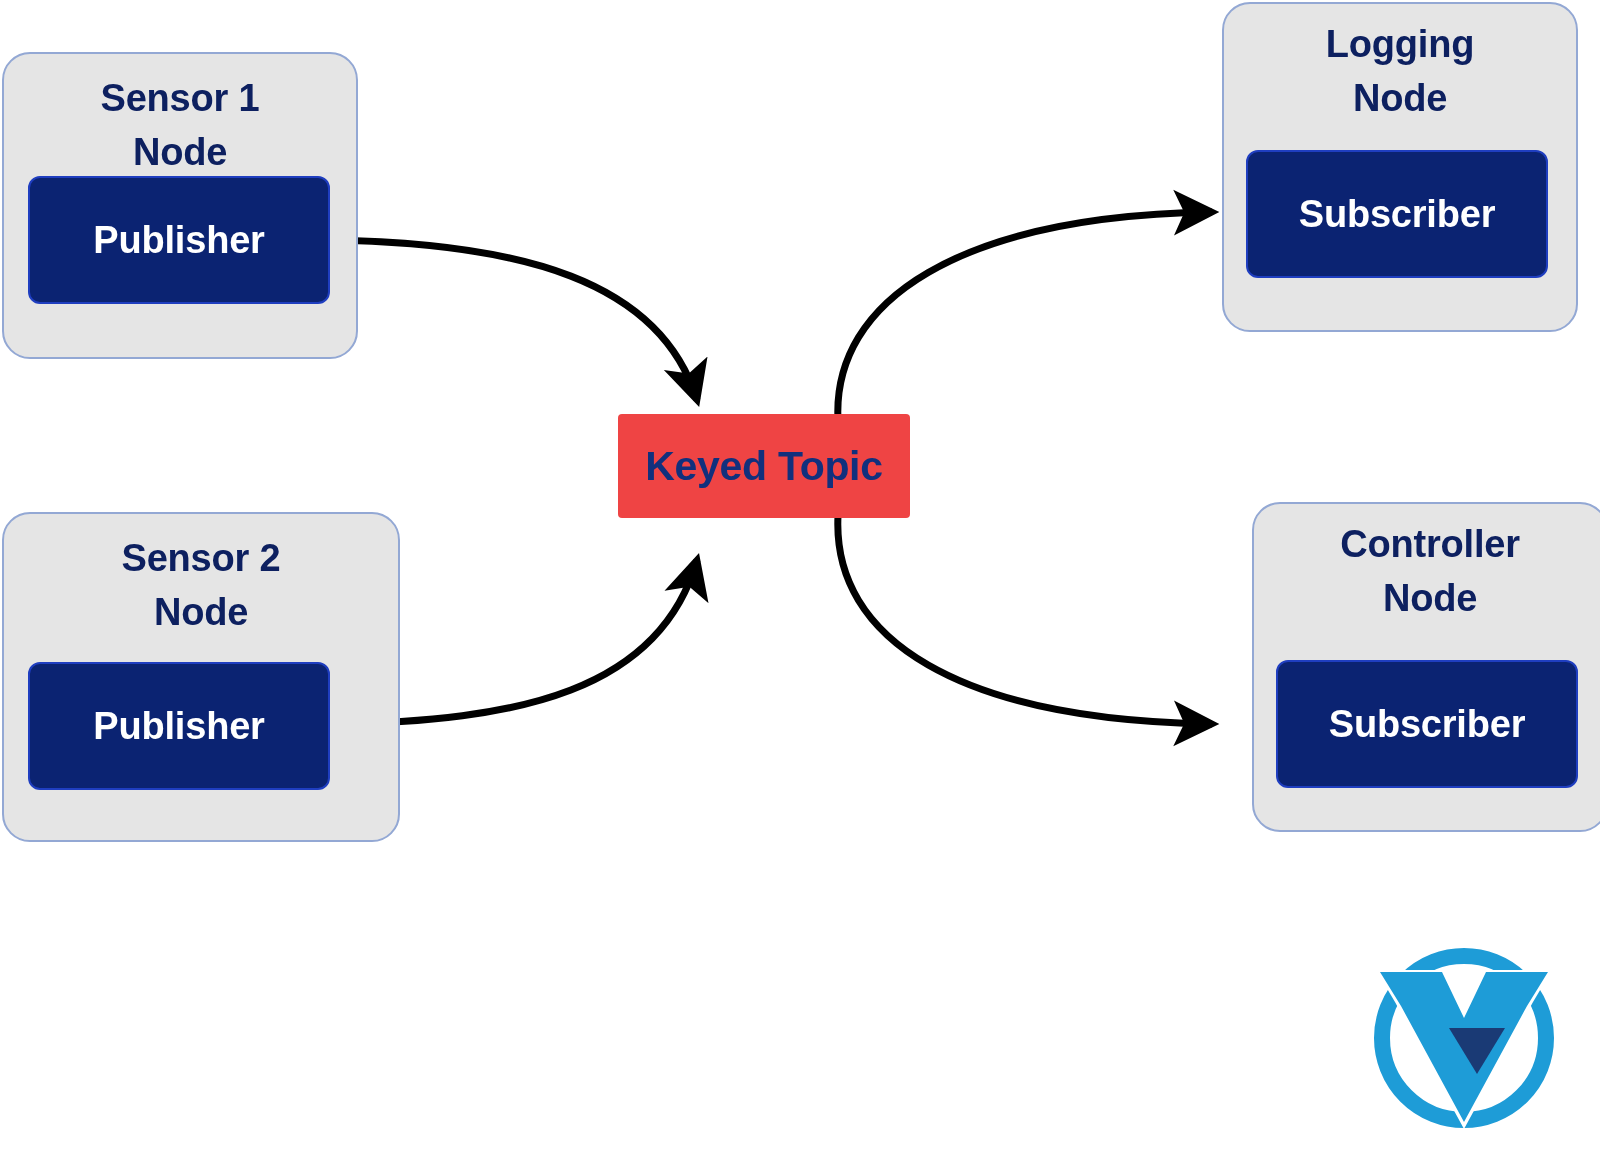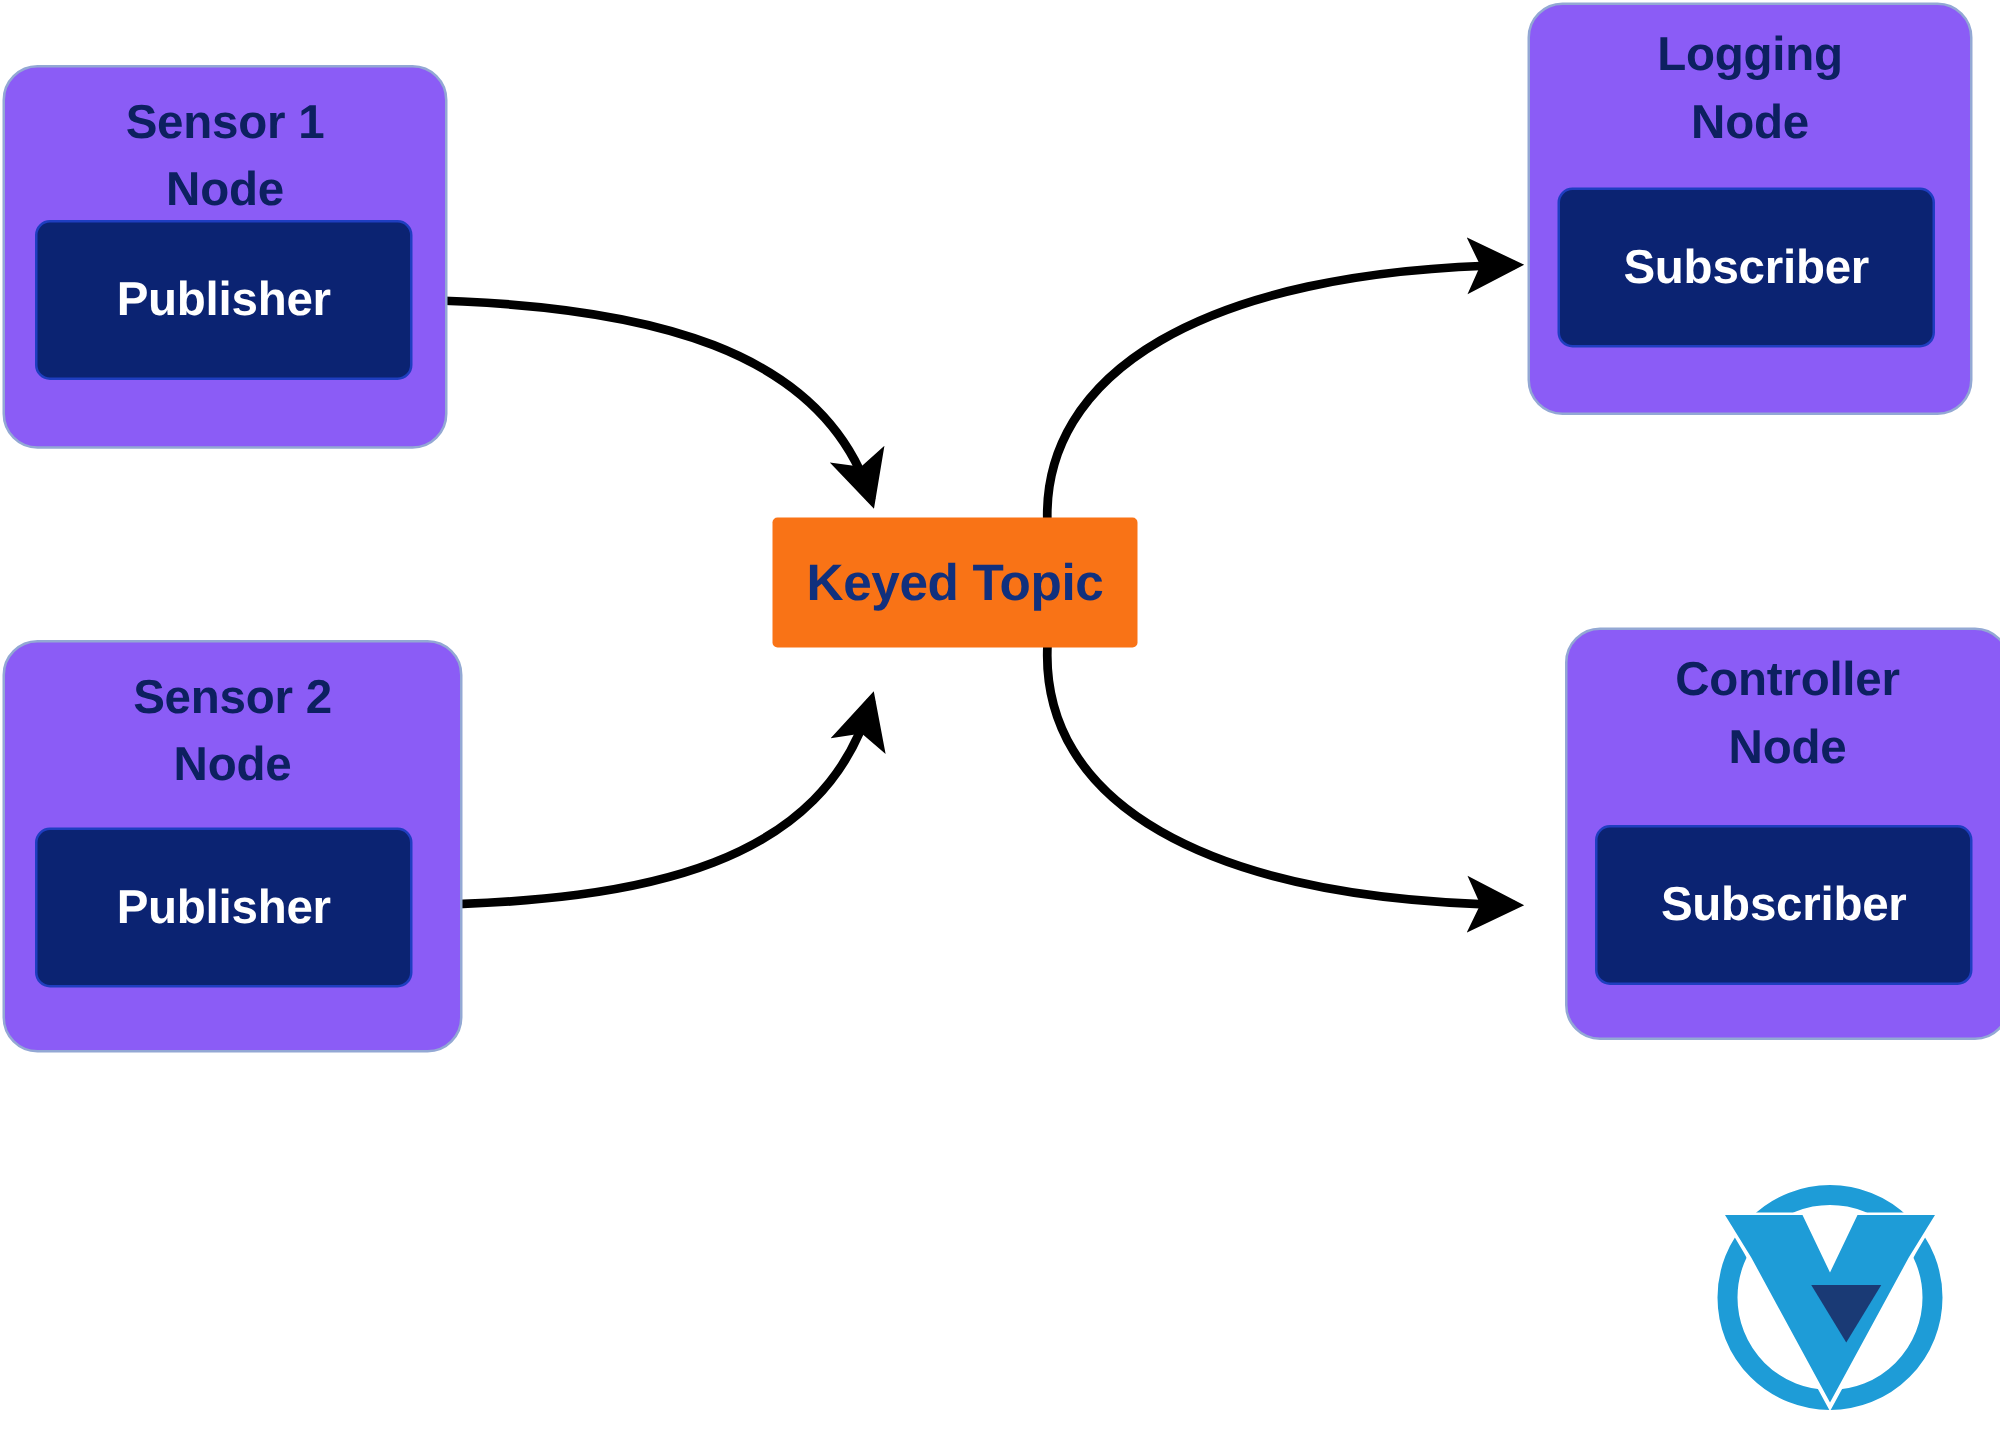--- a/index.html
+++ b/index.html
@@ -15,21 +15,21 @@
     overflow: hidden;
   }
   #stage {
     position: absolute;
     left: 0; top: 0;
     width: 1600px;
     height: 1150px;
   }
   .node-box {
     position: absolute;
-    background: #8b5cf6;
+    background: #e5e5e5;
     border: 2px solid #93a8d4;
     border-radius: 28px;
     box-sizing: border-box;
   }
   .node-title {
     position: absolute;
     left: 0;
     width: 100%;
     text-align: center;
     color: #0d2060;
@@ -50,21 +50,21 @@
     justify-content: center;
   }
   .endpoint-label {
     color: #ffffff;
     font-weight: bold;
     font-size: 38px;
     letter-spacing: -0.2px;
   }
   .topic-box {
     position: absolute;
-    background: #f97316;
+    background: #ef4444;
     border-radius: 4px;
     box-sizing: border-box;
     display: flex;
     align-items: center;
     justify-content: center;
   }
   .topic-label {
     color: #11307d;
     font-weight: bold;
     font-size: 41px;
@@ -107,21 +107,21 @@
   </svg>
 
   <div class="node-box" style="left:2px; top:52px; width:356px; height:307px;">
     <div class="node-title" style="top:18px;">Sensor 1
 Node</div>
     <div class="endpoint-box" style="left:24px; top:122px; width:302px; height:128px;">
       <span class="endpoint-label">Publisher</span>
     </div>
   </div>
 
-  <div class="node-box" style="left:2px; top:512px; width:368px; height:330px;">
+  <div class="node-box" style="left:2px; top:512px; width:398px; height:330px;">
     <div class="node-title" style="top:18px;">Sensor 2
 Node</div>
     <div class="endpoint-box" style="left:24px; top:148px; width:302px; height:128px;">
       <span class="endpoint-label">Publisher</span>
     </div>
   </div>
 
   <div class="node-box" style="left:1222px; top:2px; width:356px; height:330px;">
     <div class="node-title" style="top:14px;">Logging
 Node</div>

